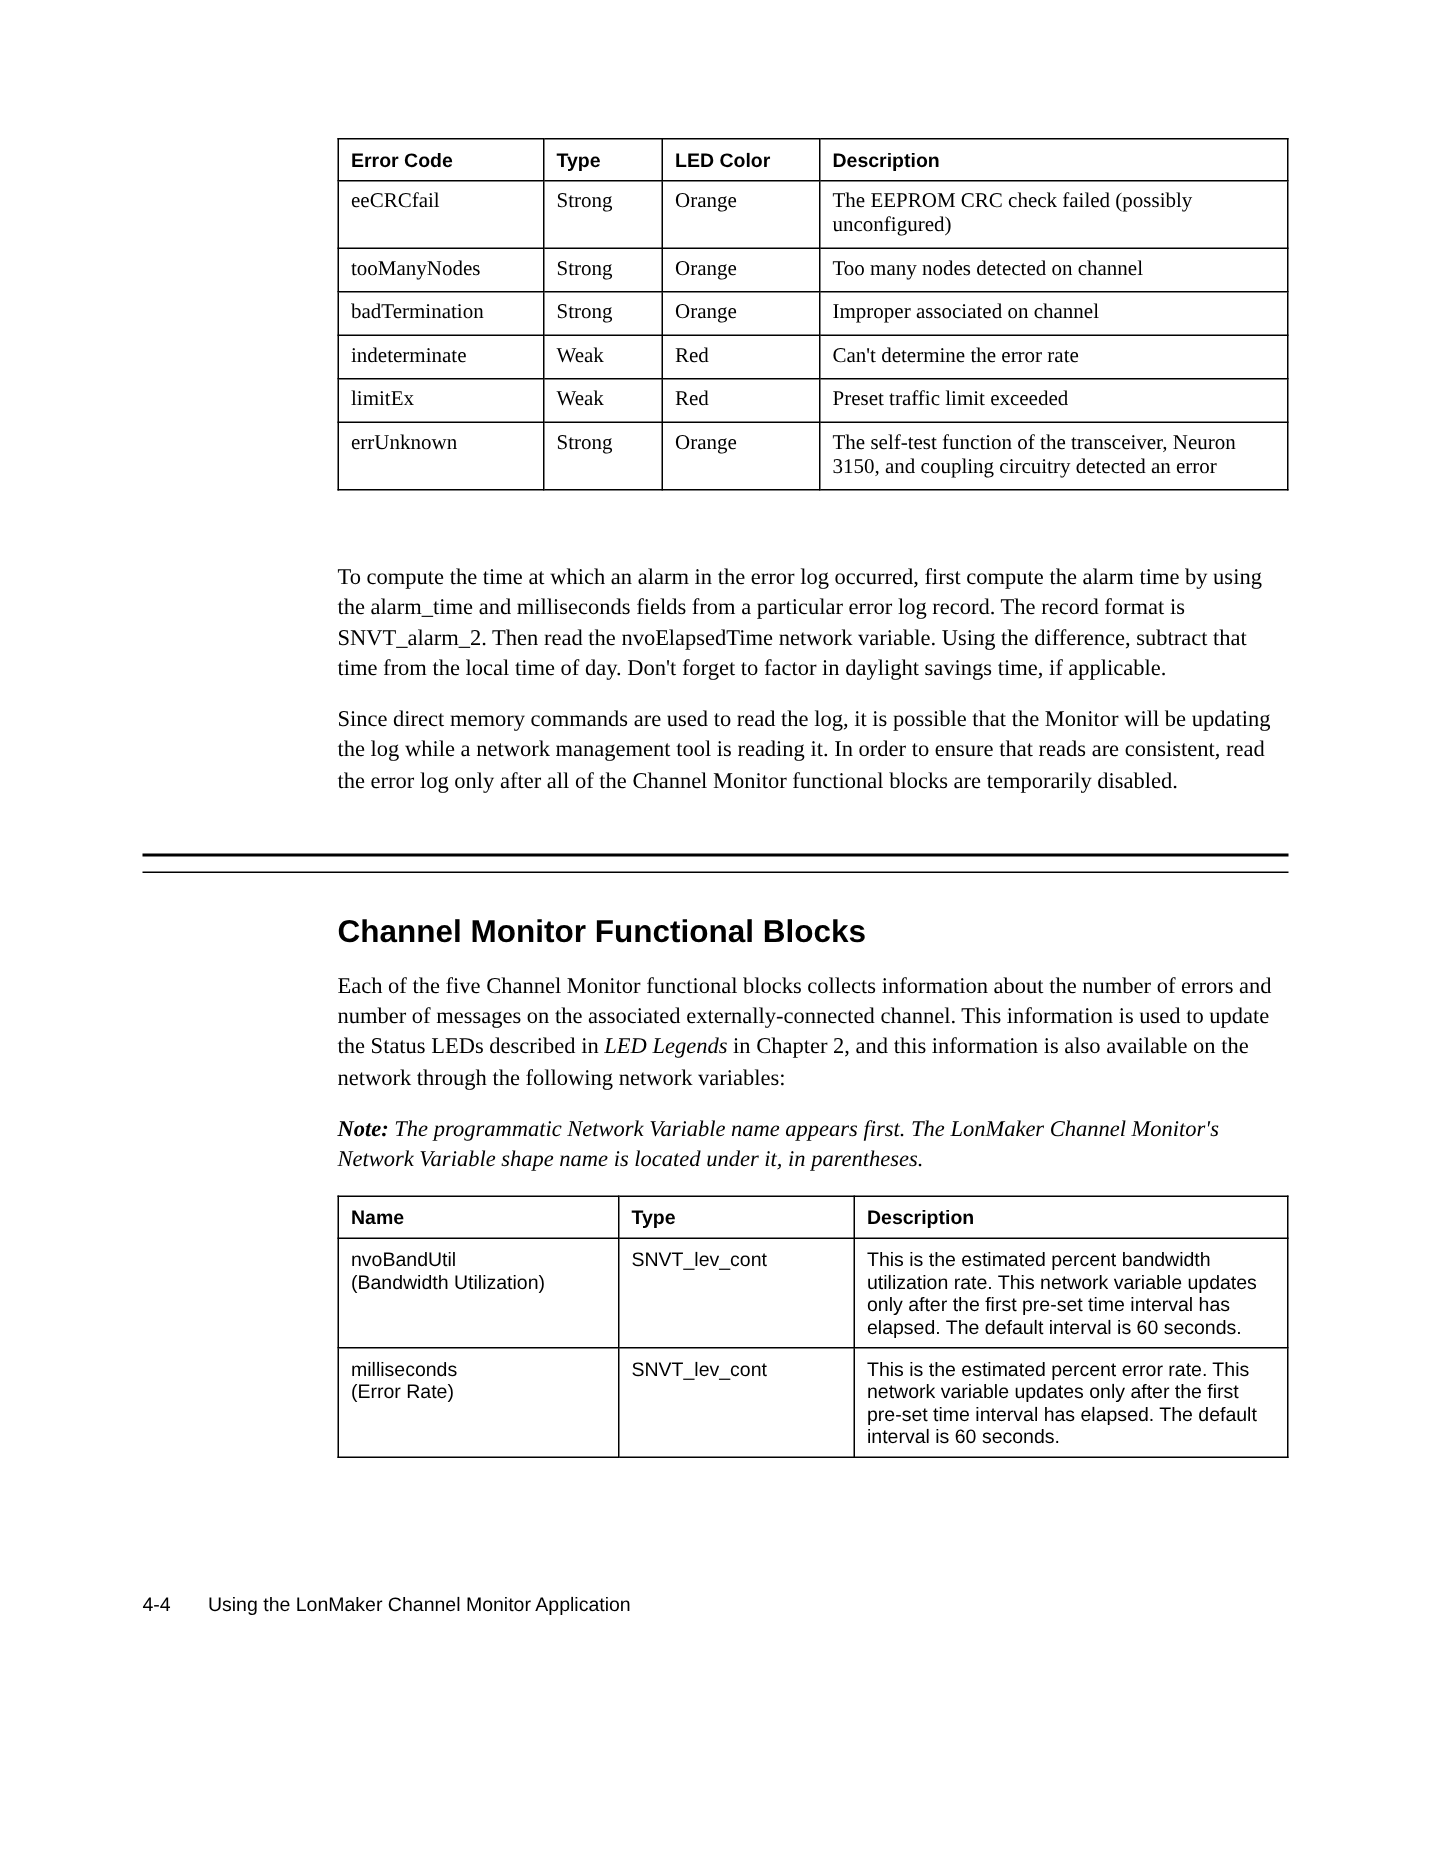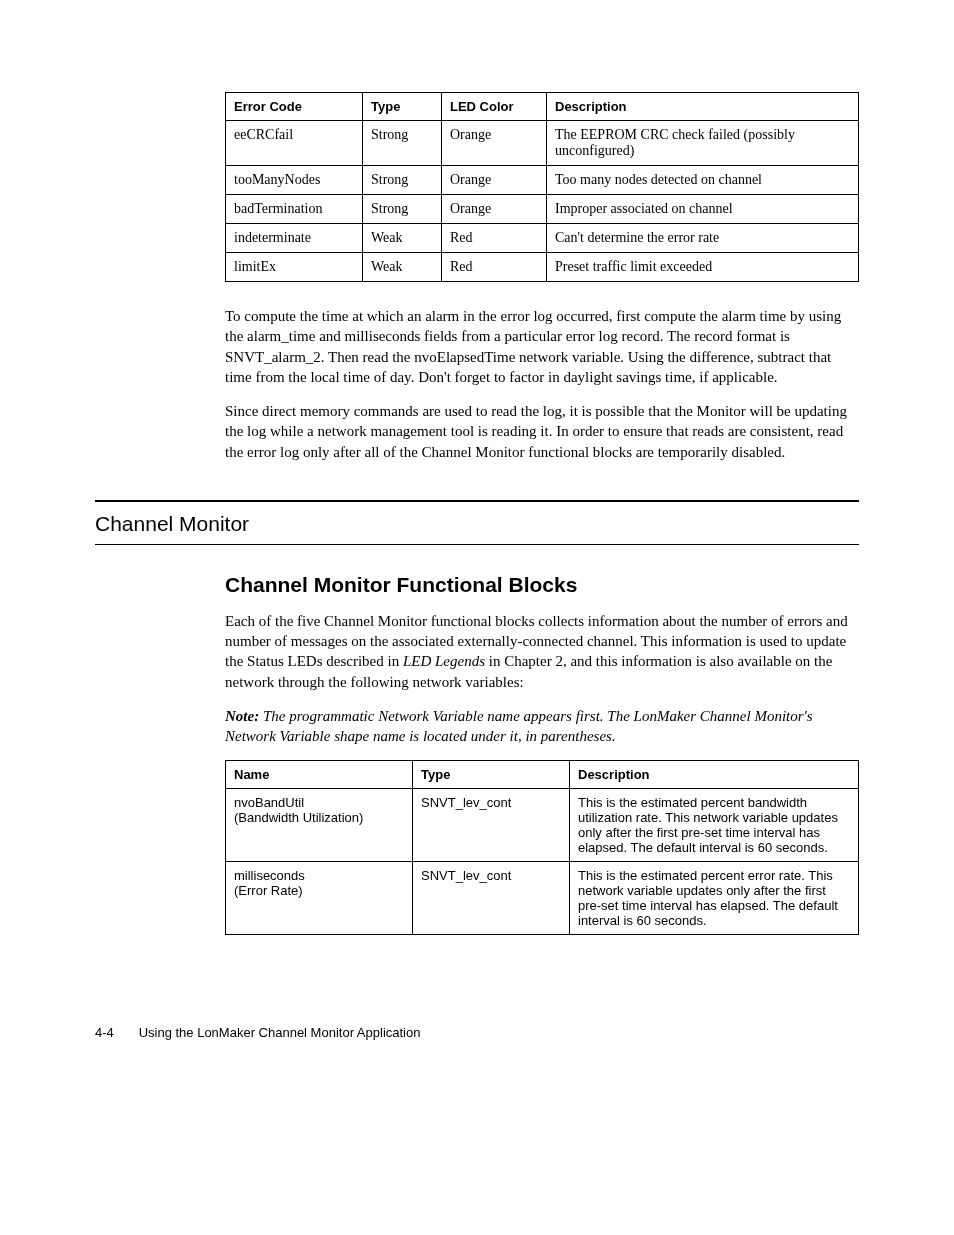--- a/index.html
+++ b/index.html
@@ -13,21 +13,21 @@
   .page {
     padding: 92px 95px 60px 95px;
     box-sizing: border-box;
   }
   .content-col {
     margin-left: 130px;
   }
   table.error-table {
     border-collapse: collapse;
     width: 100%;
-    margin-bottom: 24px;
+    margin-bottom: 48px;
   }
   table.error-table th,
   table.error-table td {
     border: 1px solid #000;
     padding: 6px 8px;
     text-align: left;
     vertical-align: top;
     font-size: 14px;
   }
   table.error-table th {
@@ -141,29 +141,34 @@
           <td>Weak</td>
           <td>Red</td>
           <td>Can't determine the error rate</td>
         </tr>
         <tr>
           <td>limitEx</td>
           <td>Weak</td>
           <td>Red</td>
           <td>Preset traffic limit exceeded</td>
         </tr>
+        <tr>
+          <td>errUnknown</td>
+          <td>Strong</td>
+          <td>Orange</td>
+          <td>The self-test function of the transceiver, Neuron 3150, and coupling circuitry detected an error</td>
+        </tr>
       </tbody>
     </table>
 
     <p class="body">To compute the time at which an alarm in the error log occurred, first compute the alarm time by using the alarm_time and milliseconds fields from a particular error log record.  The record format is SNVT_alarm_2.  Then read the nvoElapsedTime network variable.  Using the difference, subtract that time from the local time of day.  Don't forget to factor in daylight savings time, if applicable.</p>
     <p class="body">Since direct memory commands are used to read the log, it is possible that the Monitor will be updating the log while a network management tool is reading it.  In order to ensure that reads are consistent, read the error log only after all of the Channel Monitor functional blocks are temporarily disabled.</p>
   </div>
 
   <div class="section-rule"></div>
-  <h2 class="section-title">Channel Monitor</h2>
   <div class="section-rule2"></div>
 
   <div class="content-col">
     <h3 class="subhead">Channel Monitor Functional Blocks</h3>
 
     <p class="body">
       <span>Each of the five Channel Monitor functional blocks collects information about the number of errors and number of messages on the associated externally-connected channel.  This information is used to update the Status LEDs described in </span><span class="italic">LED Legends</span><span> in Chapter 2, and this information is also available on the network through the following network variables:</span>
     </p>
 
     <p class="note">

